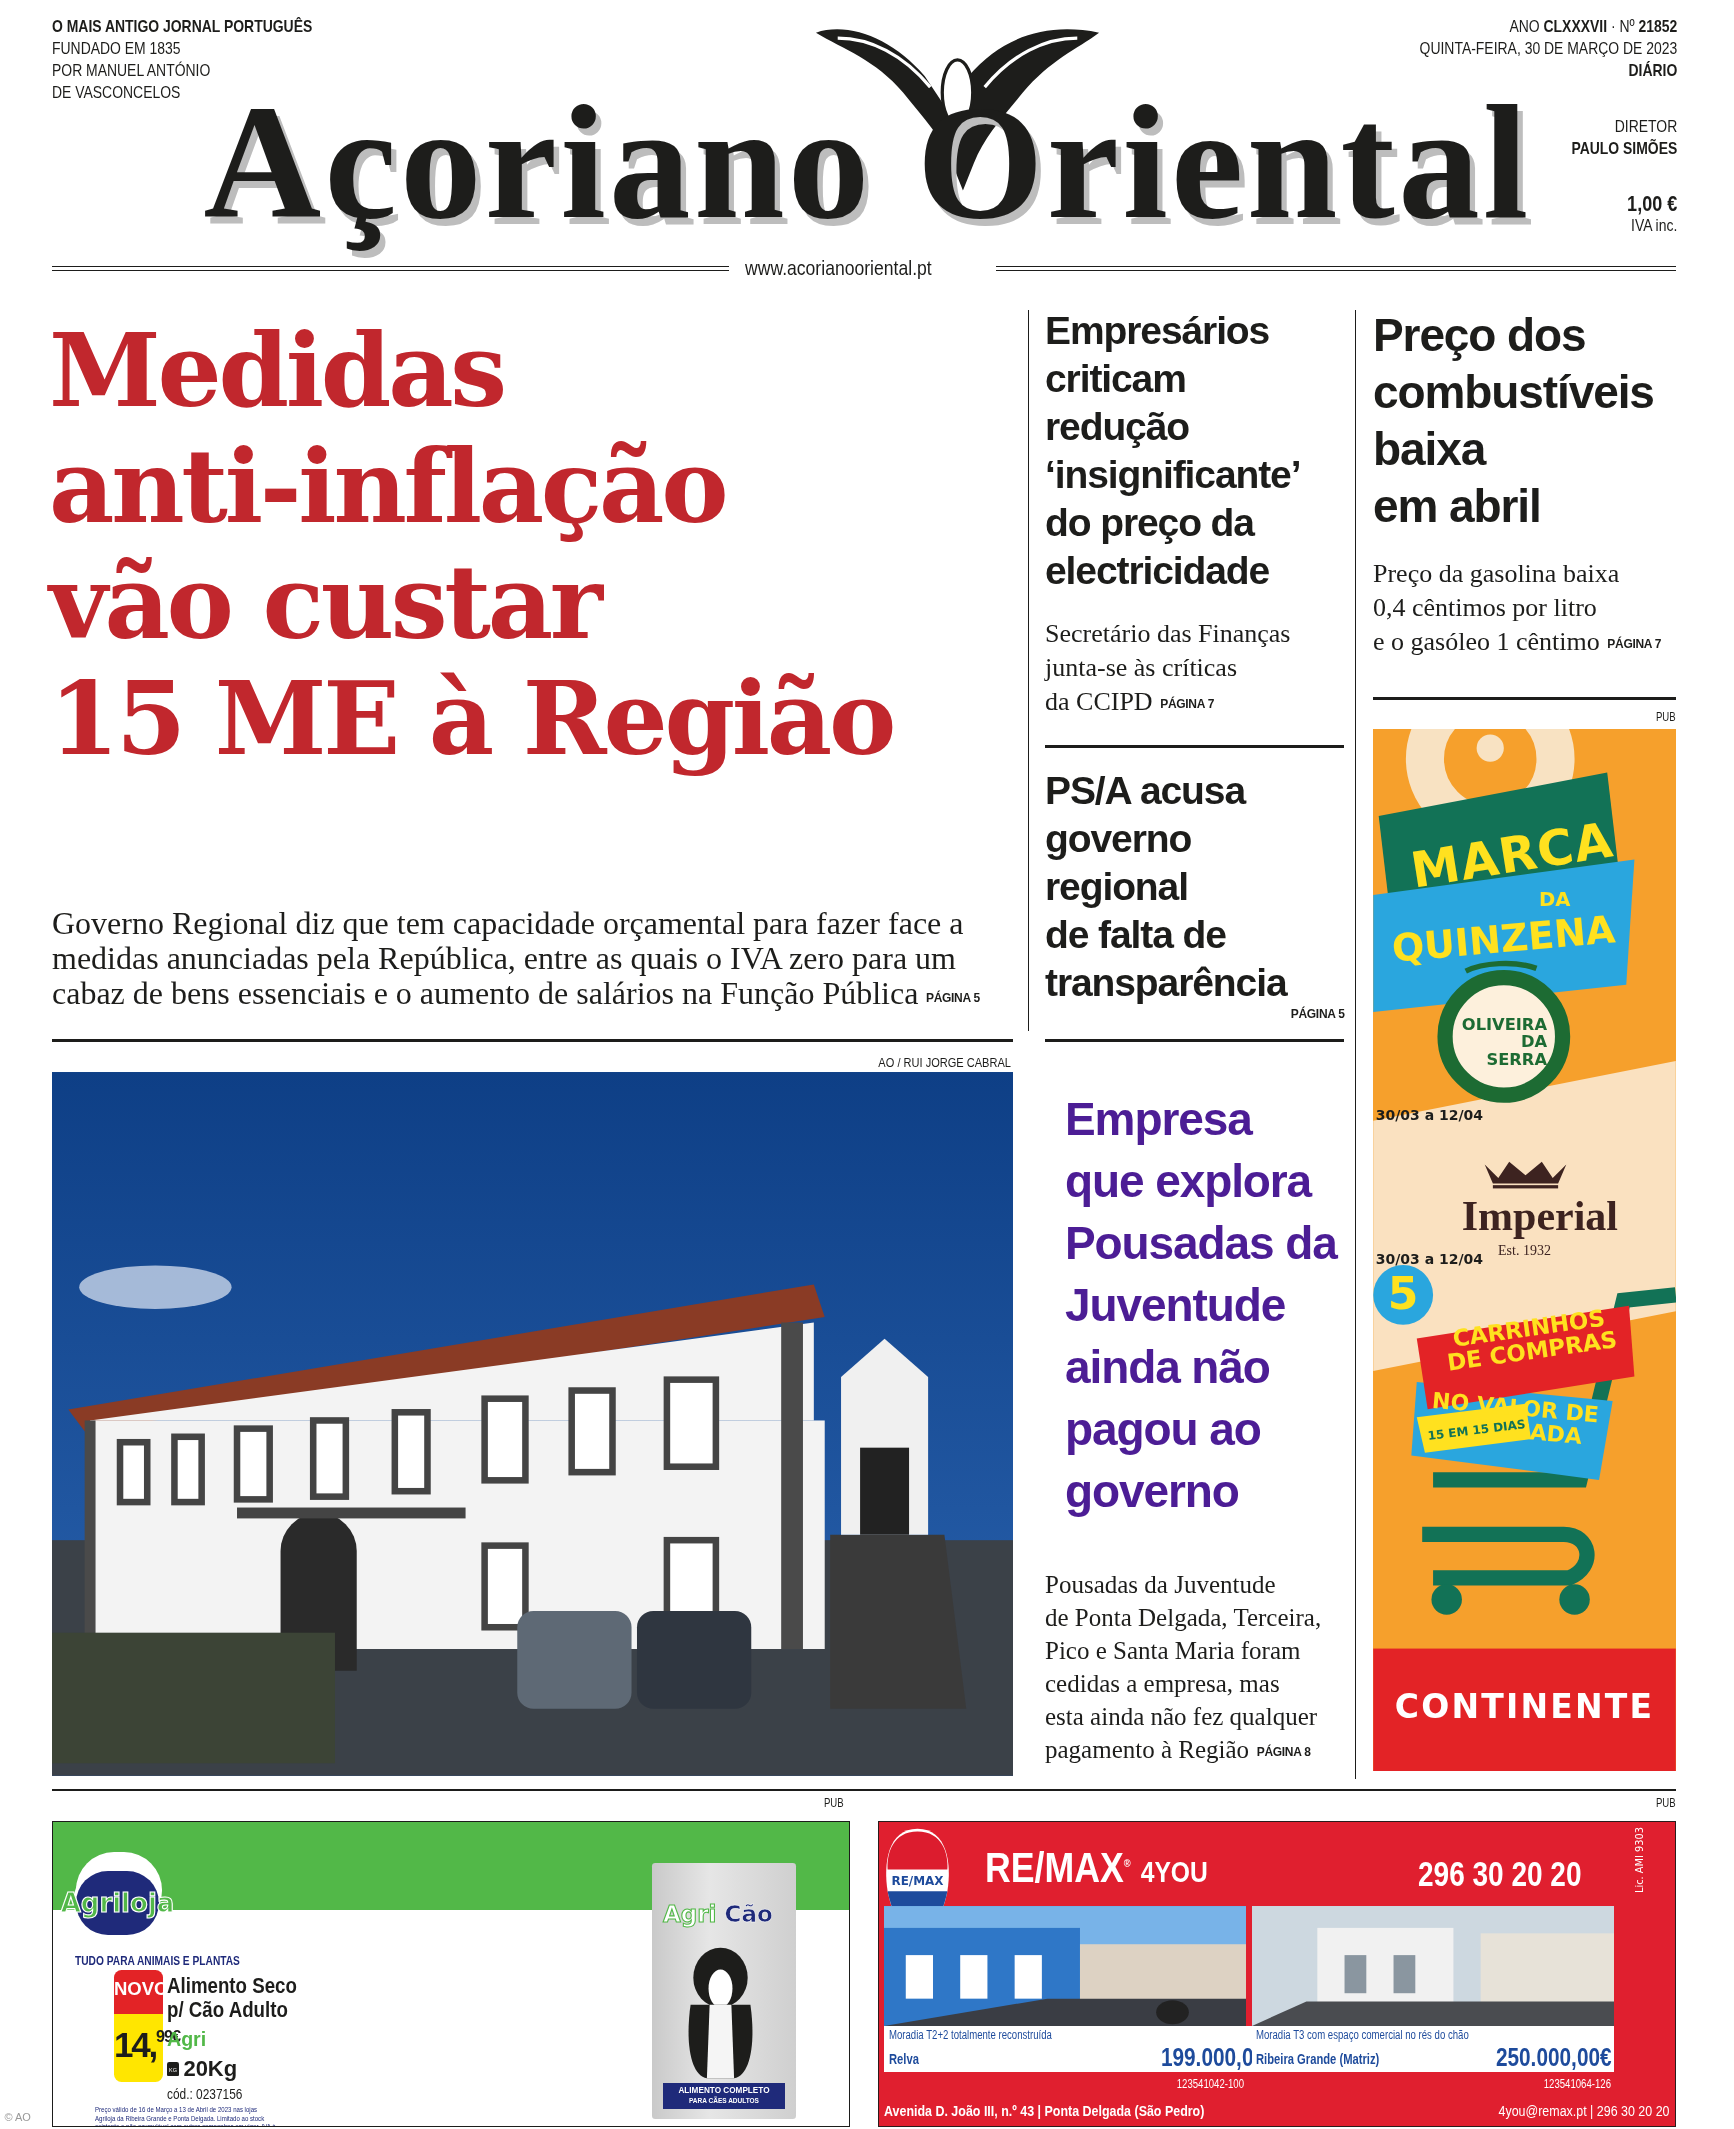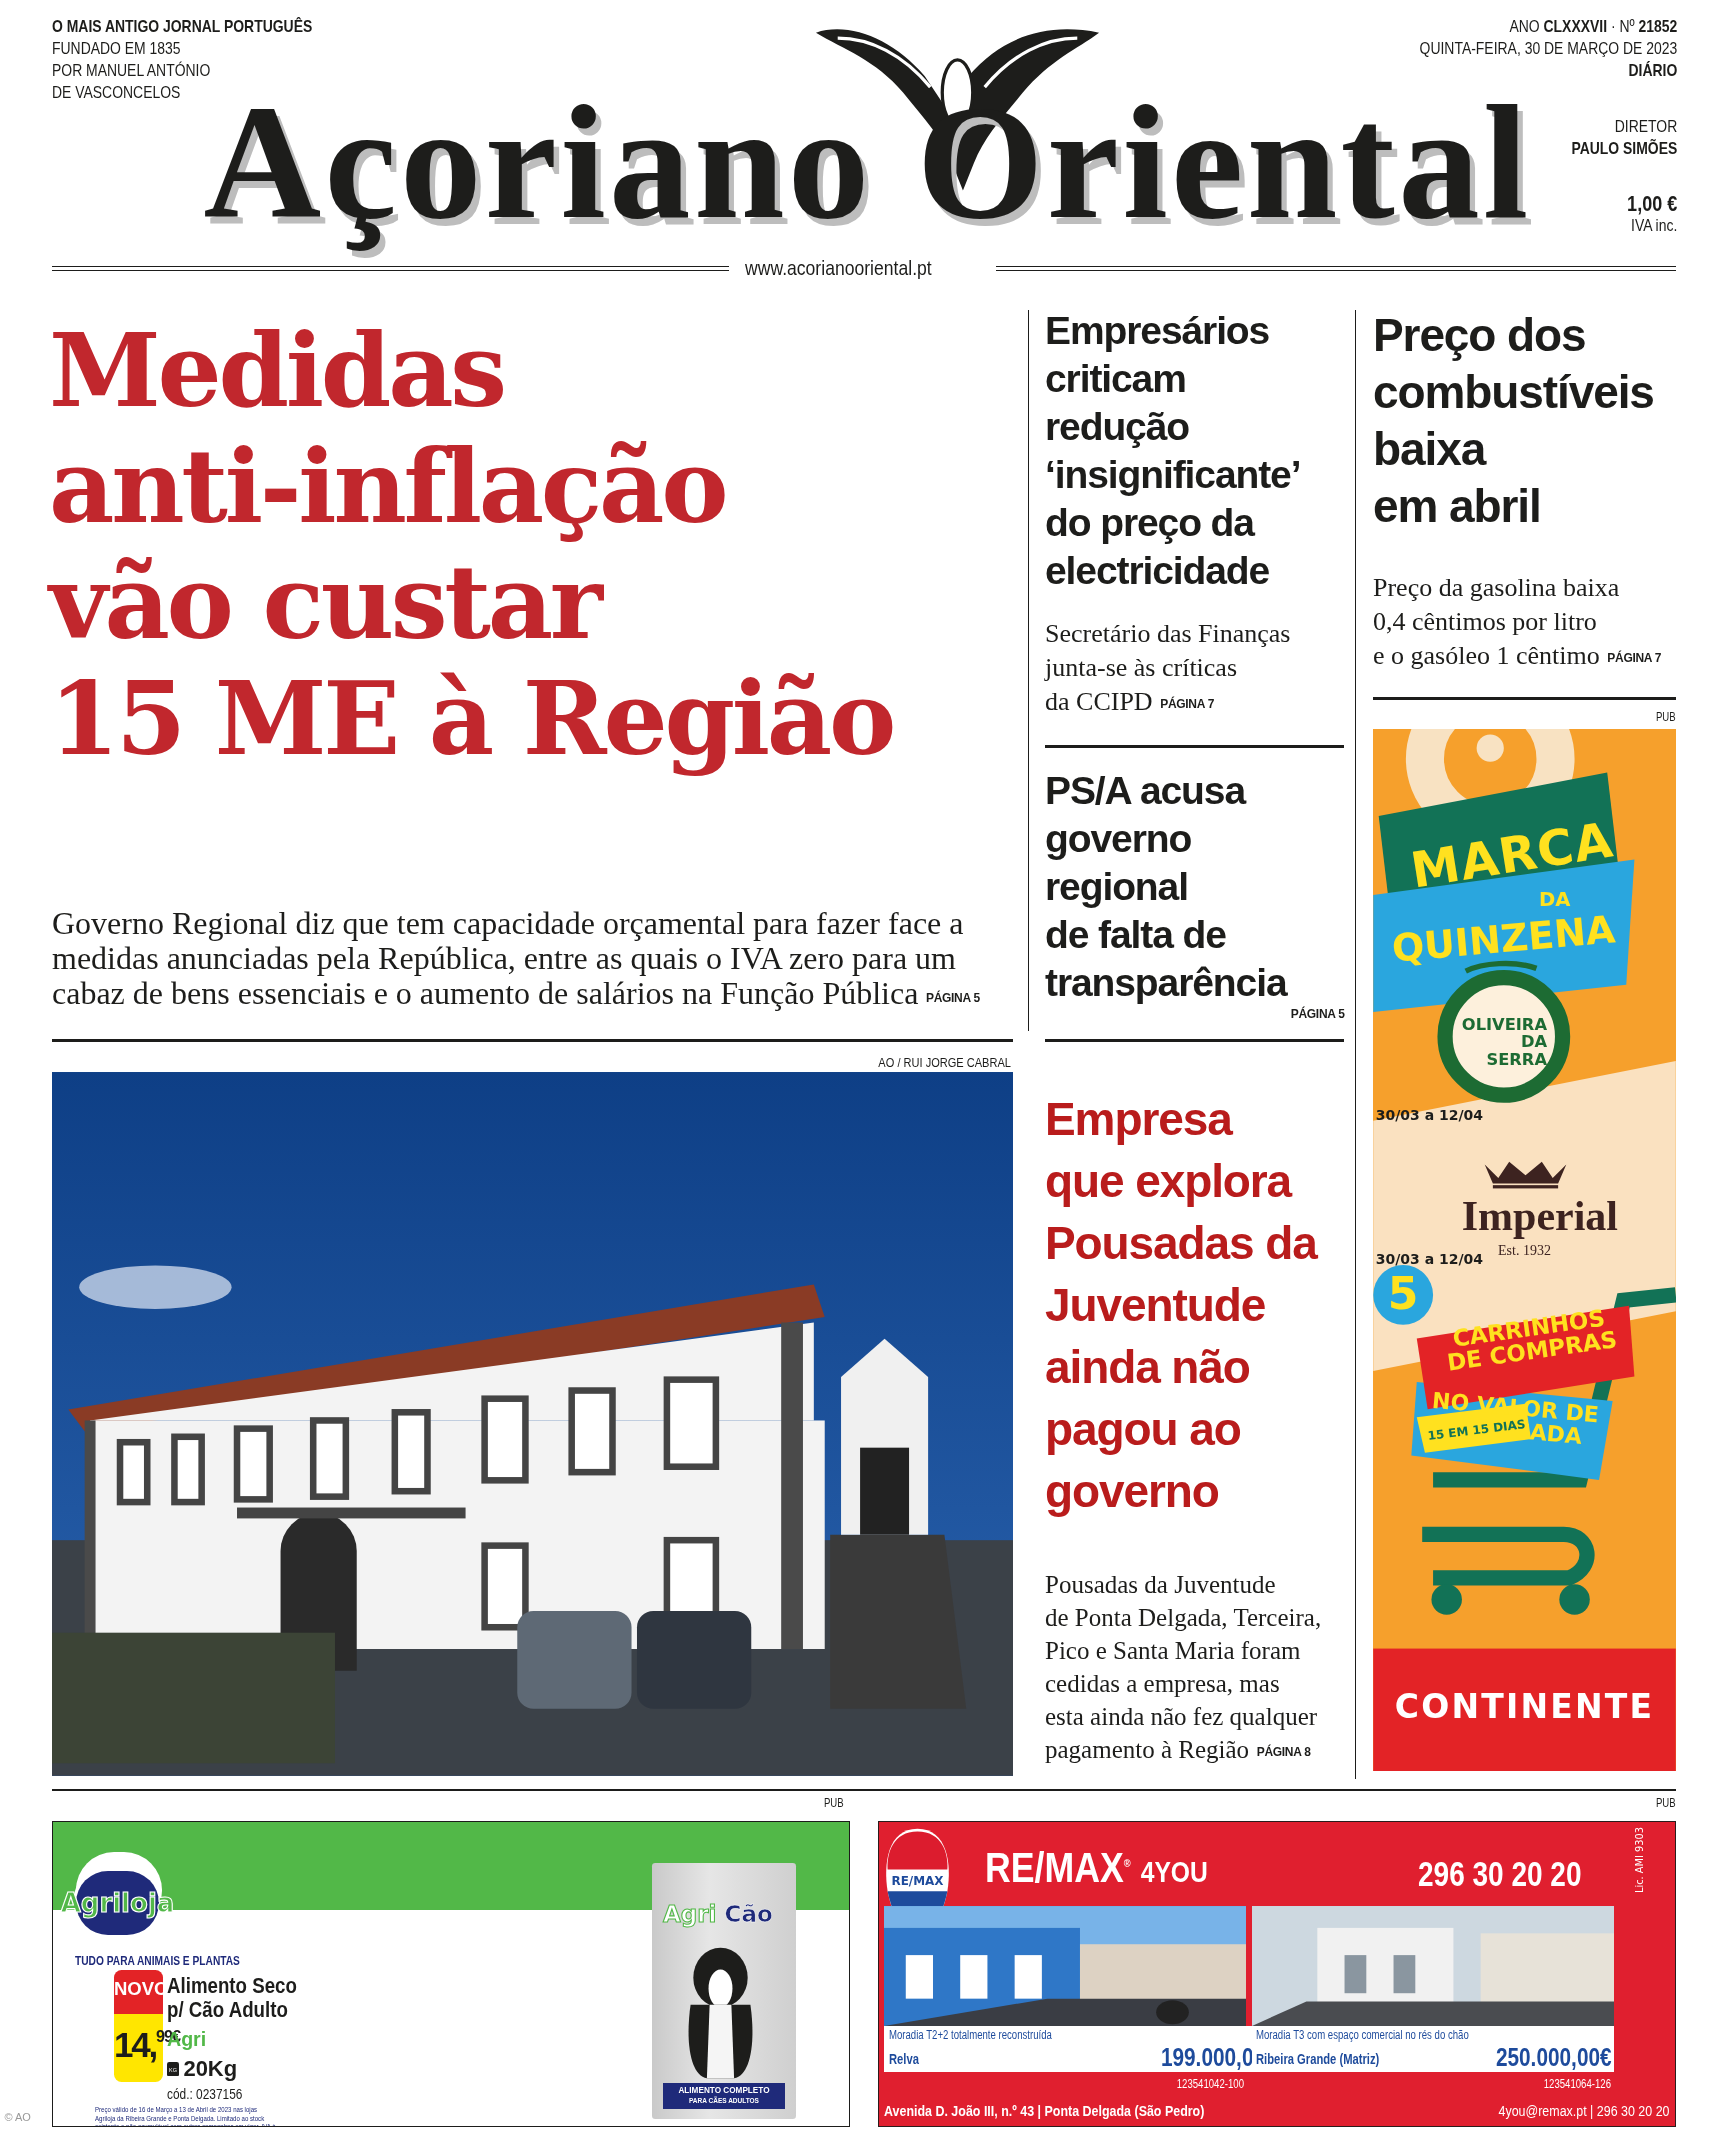--- a/index.html
+++ b/index.html
@@ -24,21 +24,21 @@
   .lead-title { left: 49px; top: 313px; width: 979px; font-family: "DejaVu Serif", serif; font-weight: 700; color: #c1272d; font-size: 101px; line-height: 116px; letter-spacing: -3.3px; }
   .lead-deck { left: 52px; top: 906px; width: 969px; font-family: "Liberation Serif", serif; font-size: 32px; line-height: 35px; color: #1d1d1b; }
   .pag { font-family: "Liberation Sans", sans-serif; font-weight: 700; font-size: 12px; letter-spacing: -0.3px; margin-left: 7.6px; vertical-align: 2.2px; }
   .rule-h { height: 2.7px; background: #1d1d1b; }
   .photo-credit { left: 816px; top: 1055px; width: 195px; text-align: right; font-size: 13px; transform: scaleX(0.85); transform-origin: right top; }
   .photo { left: 52px; top: 1072px; width: 961px; height: 704px; overflow: hidden; background: #1f4f8e; }
 
   
   .col-head { font-family: Liberation Sans, sans-serif; font-weight: 700; font-size: 39px; line-height: 48px; letter-spacing: -1.1px; color: #1d1d1b; }
   .col-body { font-family: "Liberation Serif", serif; font-size: 26px; line-height: 34px; color: #1d1d1b; }
-  .teal { color: #b91c1c; }
+  .teal { color: #4c1d95; margin-left: 20px; }
   .vrule { width: 1.6px; background: #1d1d1b; }
 
   
   .cont-ad { left: 1373px; top: 729px; width: 303px; height: 1042px; overflow: hidden; background: #f6a02c; }
   .pub { font-size: 12px; color: #1d1d1b; transform: scaleX(0.8); transform-origin: right top; }
 
   
   .agri { left: 52px; top: 1821px; width: 798px; height: 306px; border: 1.6px solid #1d1d1b; background: #ffffff; overflow: hidden; }
   .remax { left: 878px; top: 1821px; width: 798px; height: 306px; background: #e01f2f; border: 1.6px solid #2a1c1c; overflow: hidden; }
 
@@ -190,21 +190,21 @@
   </div>
 </div>
 
 <div class="abs" style="left:1373px;top:307px;width:305px">
   <div class="col-head" style="font-size:46px;line-height:57px">
     <div>Preço dos</div>
     <div>combustíveis</div>
     <div>baixa</div>
     <div>em abril</div>
   </div>
-  <div class="col-body" style="margin-top:36px">
+  <div class="col-body" style="margin-top:22px">
     <div>Preço da gasolina baixa</div>
     <div>0,4 cêntimos por litro</div>
     <div><span>e o gasóleo 1 cêntimo</span><span class="pag">PÁGINA 7</span></div>
   </div>
 </div>
 
 <div class="abs rule-h" style="left:1373px;top:697px;width:303px"></div>
 <div class="abs pub" style="right:59px;top:710px">PUB</div>
 
 <div class="abs cont-ad">

